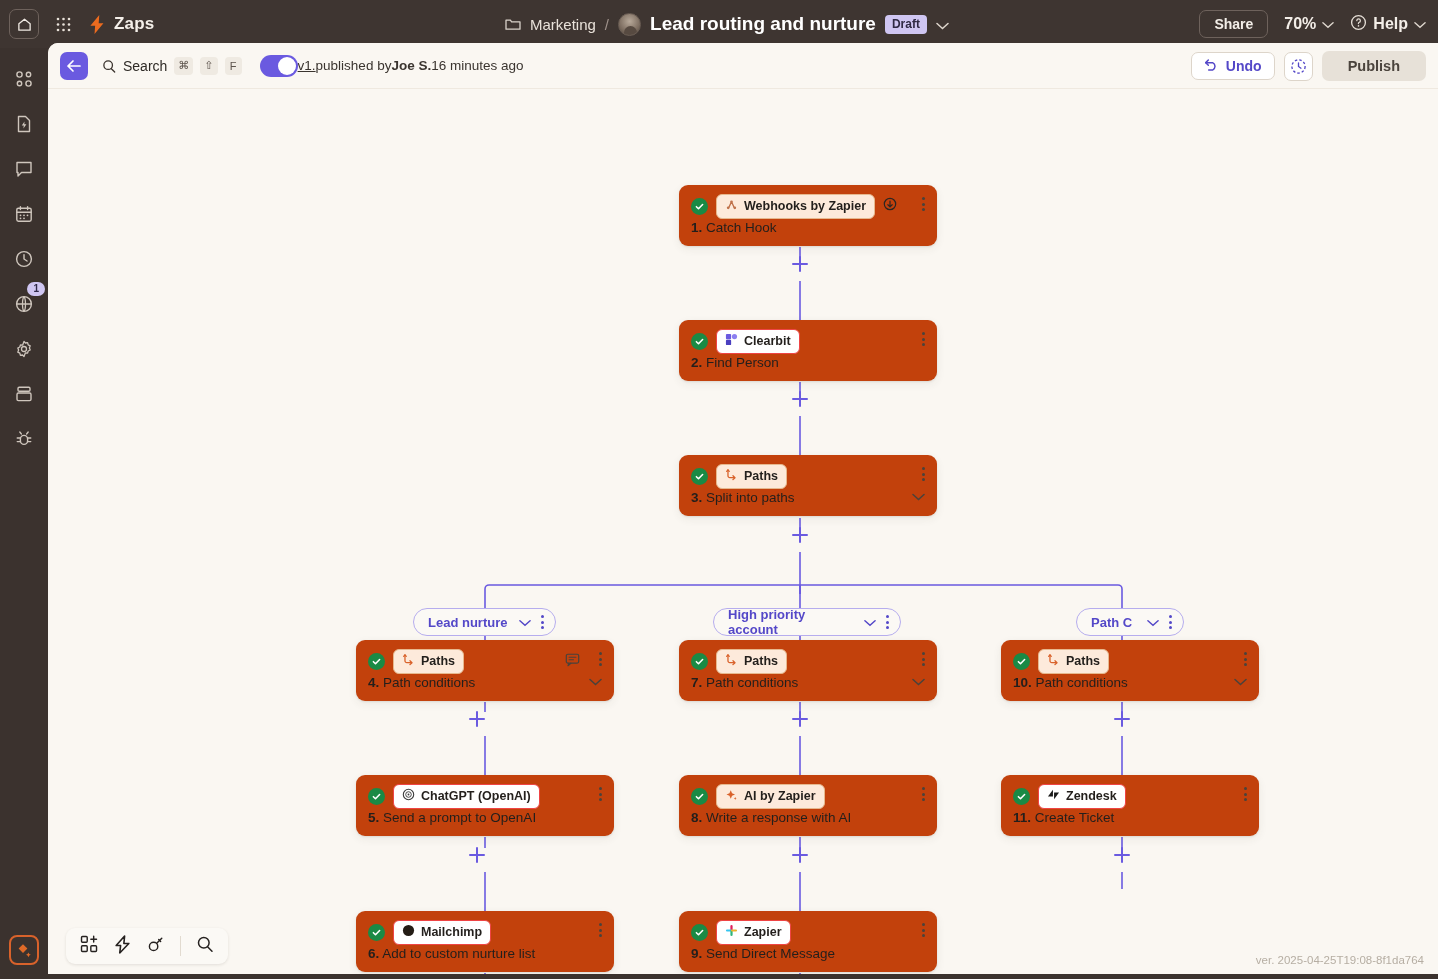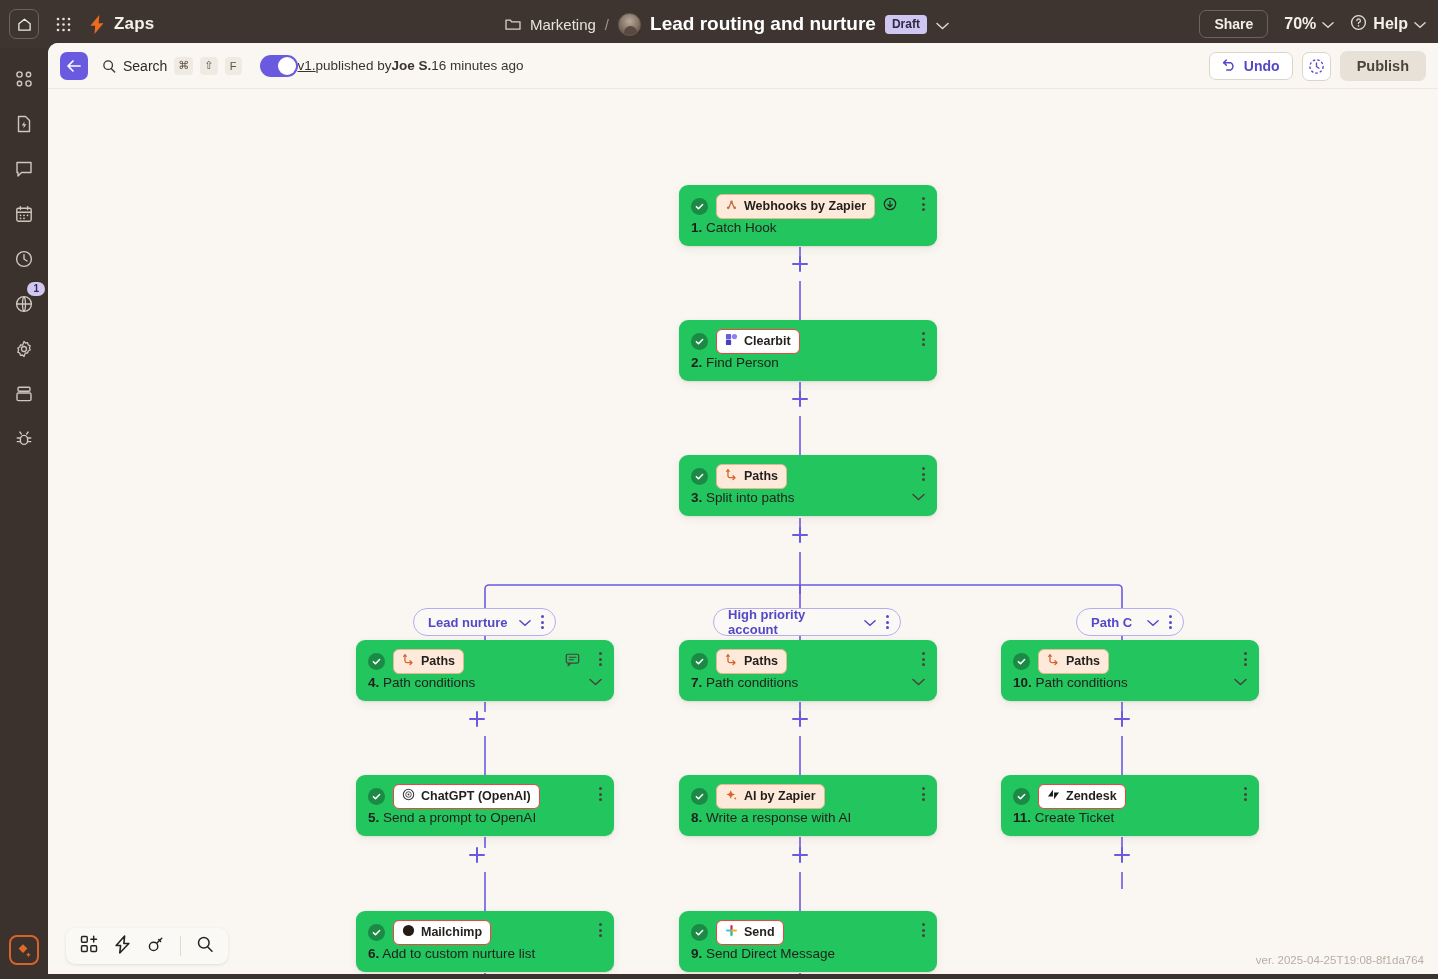--- a/index.html
+++ b/index.html
@@ -110,33 +110,33 @@
   .subbar-right { position: absolute; right: 12px; top: 0; height: 46px; display:flex; align-items:center; gap: 9px;}
   .undo-btn {
     display:flex; align-items:center; gap:7px; border:1.5px solid #ddd5ca; background:#fff;
     border-radius:7px; padding: 5px 12px; font-size: 14px; font-weight: bold; color:#5448c8;
   }
   .hist-btn {
     width: 29px; height: 29px; border:1.5px solid #ddd5ca; background:#fff; border-radius:7px;
     display:flex; align-items:center; justify-content:center;
   }
   .publish-btn {
-    background:#e7e1d8; color:#4b443d; border-radius:7px; padding: 7px 17px;
+    background:#e7e1d8; color:#4b443d; border-radius:7px; padding: 7px 26px;
     font-size: 14.5px; font-weight: bold;
   }
 
   
   .canvas {
     position: absolute; left: 0; top: 46px; width: 1390px; height: 885px;
     background: #faf7f2; overflow: hidden;
   }
   #wires { position:absolute; left:0; top:0; width:1390px; height:885px; }
 
   .node {
-    position: absolute; width: 258px; background: #22c55e; border-radius: 9px;
+    position: absolute; width: 258px; background: #c2410c; border-radius: 9px;
     box-shadow: 0 1px 2px rgba(60,50,40,.10), 0 3px 10px rgba(60,50,40,.07);
     padding: 10px 12px 11px;
   }
   .node-head { display:flex; align-items:center; gap: 8px; position: relative; height: 22px;}
   .ok-dot {
     width: 17px; height: 17px; border-radius:50%; background:#1a8a45;
     display:flex; align-items:center; justify-content:center; flex: none;
   }
   .app-chip {
     display:flex; align-items:center; gap:6px; font-size: 12.5px; font-weight: bold;
@@ -624,21 +624,21 @@
                   <path d="M2.6 6.2 4.9 8.5 9.4 3.8" stroke="#fff" stroke-width="1.7" stroke-linecap="round" stroke-linejoin="round"></path>
                 </svg>
               </span>
               <span class="app-chip ">
                 <span><svg width="13" height="13" viewBox="0 0 14 14">
                     <rect x="5.8" y="1" width="2.4" height="6.6" rx="1.2" fill="#e01e5a"></rect>
                     <rect x="1" y="5.8" width="6.6" height="2.4" rx="1.2" fill="#36c5f0"></rect>
                     <rect x="5.8" y="6.4" width="2.4" height="6.6" rx="1.2" fill="#2eb67d"></rect>
                     <rect x="6.4" y="5.8" width="6.6" height="2.4" rx="1.2" fill="#ecb22e"></rect>
                   </svg></span>
-                <span>Send</span>
+                <span>Zapier</span>
               </span>
               <span class="node-menu">
                 <i></i>
                 <i></i>
                 <i></i>
               </span>
             </div>
             <div class="node-title"><b>9.</b> <span>Send Direct Message</span></div>
           </div>
           <div class="node" style="left: 953px; top: 551px;">

